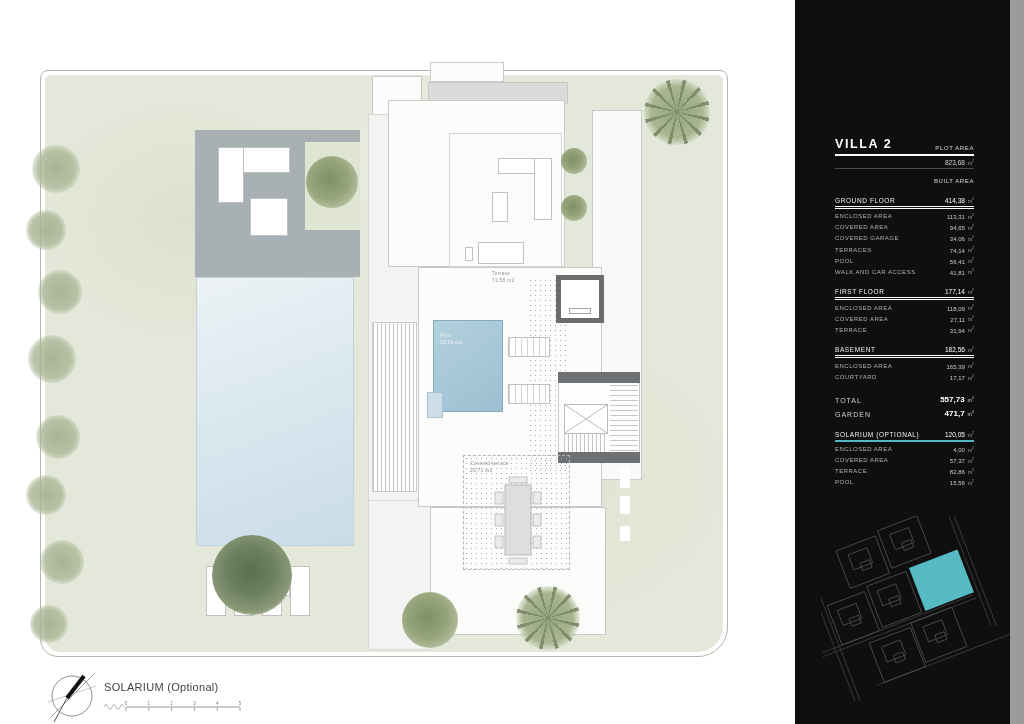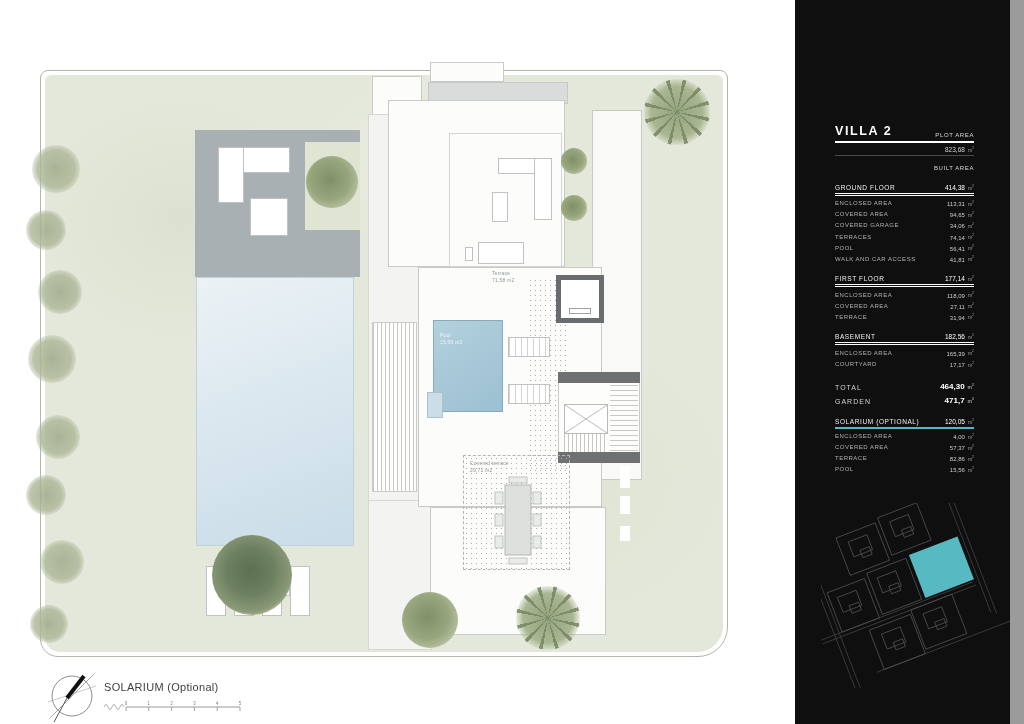--- a/index.html
+++ b/index.html
@@ -29,21 +29,21 @@
   .t-dark { background:radial-gradient(circle at 48% 45%, #5c7052 0%, #6d8161 40%, #8b9a78 68%, rgba(139,154,120,0) 85%); }
   .t-shrub { background:radial-gradient(circle, #9fab8a 0%, #b0ba9b 55%, rgba(176,186,155,0) 80%); opacity:.85; }
   .t-palm { background:
       repeating-conic-gradient(from 10deg, rgba(118,133,99,0.85) 0deg 7deg, rgba(118,133,99,0) 7deg 30deg),
       radial-gradient(circle, #93a37e 0%, #a9b691 55%, rgba(169,182,145,0) 75%); }
   .mini-label { position:absolute; font-size:5px; line-height:1.35; color:#8f9896; letter-spacing:.2px; white-space:nowrap; }
   .mini-label span { display:block; }
 
   
   .panel { position:absolute; left:795px; top:0; width:215px; height:724px; background:#0f0f0f; color:#c7caca; }
-  .panel-content { padding:124px 36px 0 40px; }
+  .panel-content { padding:124px 36px 0 40px;margin-top:13px; }
   .title-row { display:flex; justify-content:space-between; align-items:flex-end; }
   .villa-title { font-size:12.5px; font-weight:bold; color:#ffffff; letter-spacing:1.6px; }
   .tiny { font-size:6px; letter-spacing:.6px; color:#d8d8d8; }
   .rule-w { border-top:2px solid #ffffff; margin-top:3px; }
   .plot-value { text-align:right; font-size:6.5px; color:#d0d0d0; padding:3px 0 2px; border-bottom:1px solid #4b4b4b; }
   .built-area { text-align:right; margin-top:9px; }
   .sec { margin-top:13px; }
   .sec-head { display:flex; justify-content:space-between; align-items:flex-end; padding-bottom:2px; border-bottom:3px double #ffffff; }
   .sec-head.teal { border-bottom:2px solid #54b8c2; }
   .sec-name { font-size:6.5px; color:#f0f0f0; letter-spacing:.6px; }
@@ -278,21 +278,21 @@
         <div class="prow">
             <span class="lbl">COURTYARD</span>
             <span class="val"><span>17,17</span><span class="unit"><span>m</span><sup>2</sup></span></span>
           </div>
       </div>
 
       
       <div class="totals">
         <div class="trow">
           <span class="lbl">TOTAL</span>
-          <span class="val"><span>464,30</span><span class="unit"><span>m</span><sup>2</sup></span></span>
+          <span class="val"><span>557,73</span><span class="unit"><span>m</span><sup>2</sup></span></span>
         </div>
         <div class="trow">
           <span class="lbl">GARDEN</span>
           <span class="val"><span>471,7</span><span class="unit"><span>m</span><sup>2</sup></span></span>
         </div>
       </div>
 
       
       <div class="sec">
         <div class="sec-head teal">

